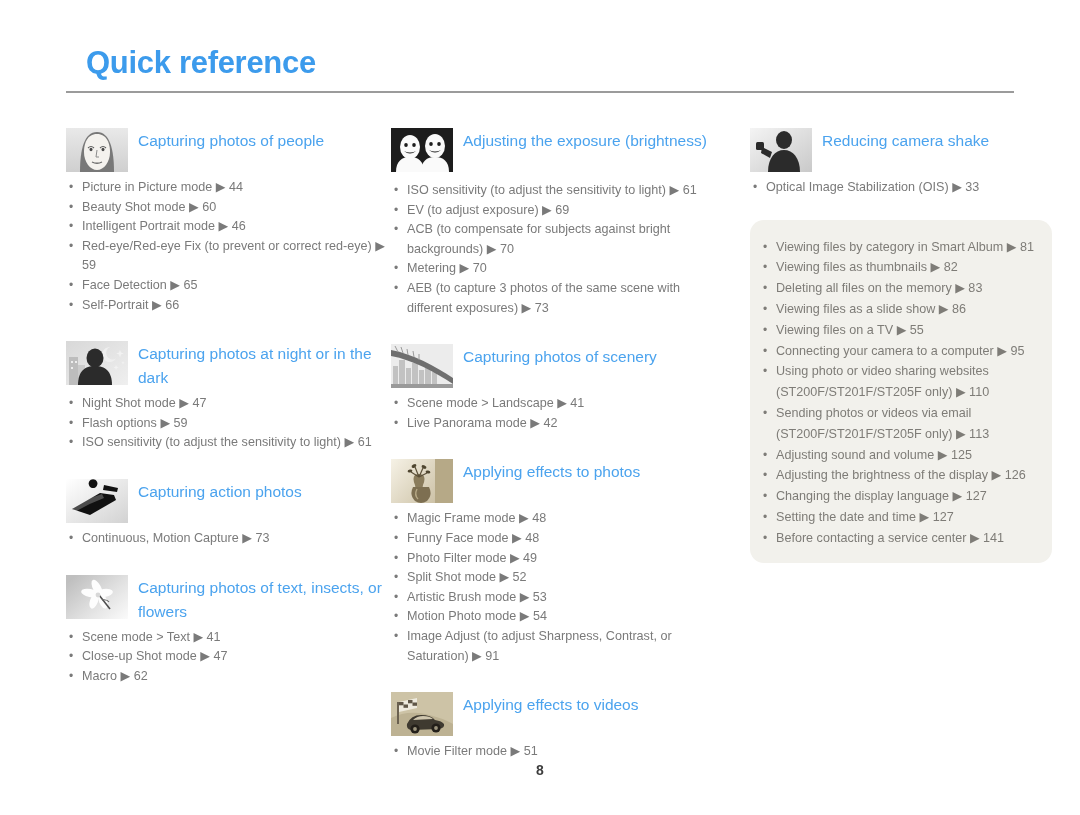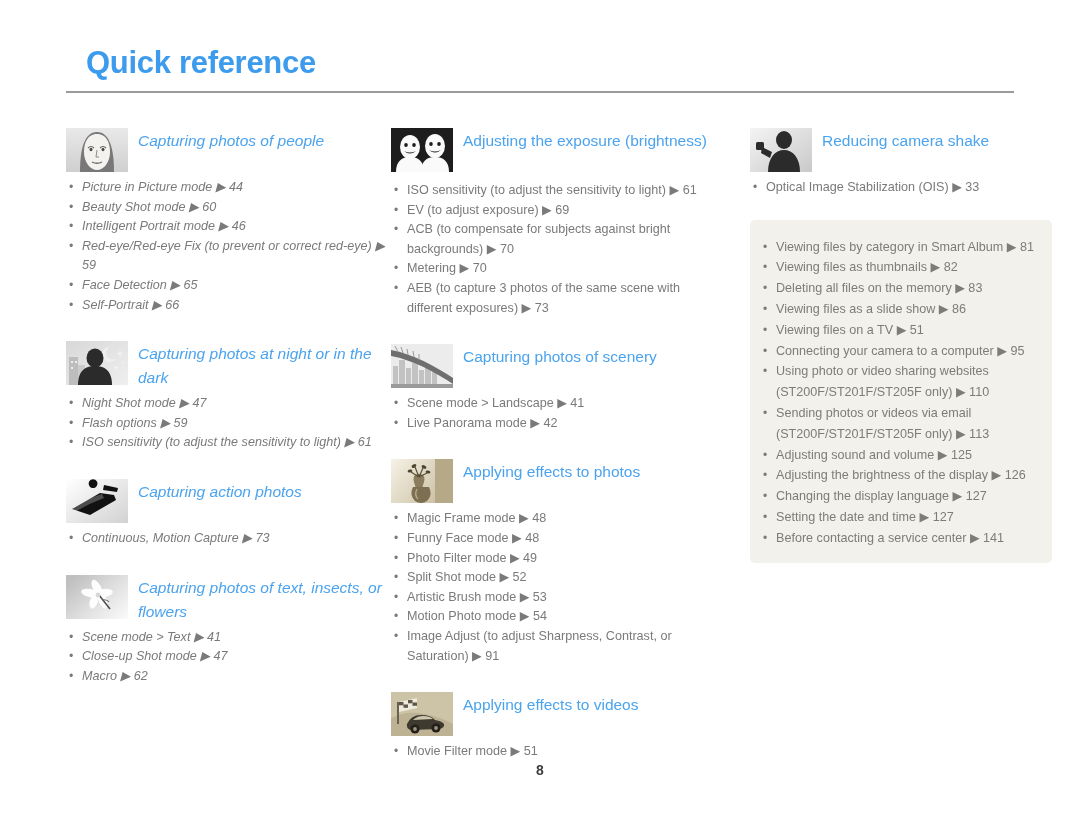--- a/index.html
+++ b/index.html
@@ -40,21 +40,21 @@
     top: 91px;
     width: 948px;
     height: 2px;
     background: #9b9b9b;
   }
   
   .col {
     position: absolute;
     top: 126px;
   }
-  .col-1 { left: 66px;  width: 320px; font-style: italic; }
+  .col-1 { left: 66px;  width: 320px; }
   .col-2 { left: 391px; width: 320px; }
   .col-3 { left: 716px; width: 302px; margin-left: 34px; }
 
   
   .section { position: relative; margin-bottom: 2px; }
   .section-head {
     position: relative;
     min-height: 48px;
   }
   .thumb {
@@ -98,21 +98,21 @@
     top: 0;
     font-size: 12px;
     color: #7a7a7a;
     line-height: 19.6px;
   }
 
   
   .info-box {
     margin-top: 22px;
     background: #f2f1ec;
-    border-radius: 5px;
+    border-radius: 14px;
     padding: 13px 14px 14px 10px;
     width: 278px;
   }
   .info-box ul.bullets > li {
     font-size: 12.6px;
     line-height: 20.8px;
     color: #7e7c77;
   }
   .info-box ul.bullets > li::before { color: #7e7c77; line-height: 20.8px;}
   .spacer-md { height: 22px; }
@@ -442,21 +442,21 @@
         <li>Optical Image Stabilization (OIS) ▶ 33</li>
       </ul>
     </div>
 
     <div class="info-box">
       <ul class="bullets">
         <li>Viewing files by category in Smart Album ▶ 81</li>
         <li>Viewing files as thumbnails ▶ 82</li>
         <li>Deleting all files on the memory ▶ 83</li>
         <li>Viewing files as a slide show ▶ 86</li>
-        <li>Viewing files on a TV ▶ 51</li>
+        <li>Viewing files on a TV ▶ 55</li>
         <li>Connecting your camera to a computer ▶ 95</li>
         <li>Using photo or video sharing websites (ST200F/ST201F/ST205F only) ▶ 110</li>
         <li>Sending photos or videos via email (ST200F/ST201F/ST205F only) ▶ 113</li>
         <li>Adjusting sound and volume ▶ 125</li>
         <li>Adjusting the brightness of the display ▶ 126</li>
         <li>Changing the display language ▶ 127</li>
         <li>Setting the date and time ▶ 127</li>
         <li>Before contacting a service center ▶ 141</li>
       </ul>
     </div>

